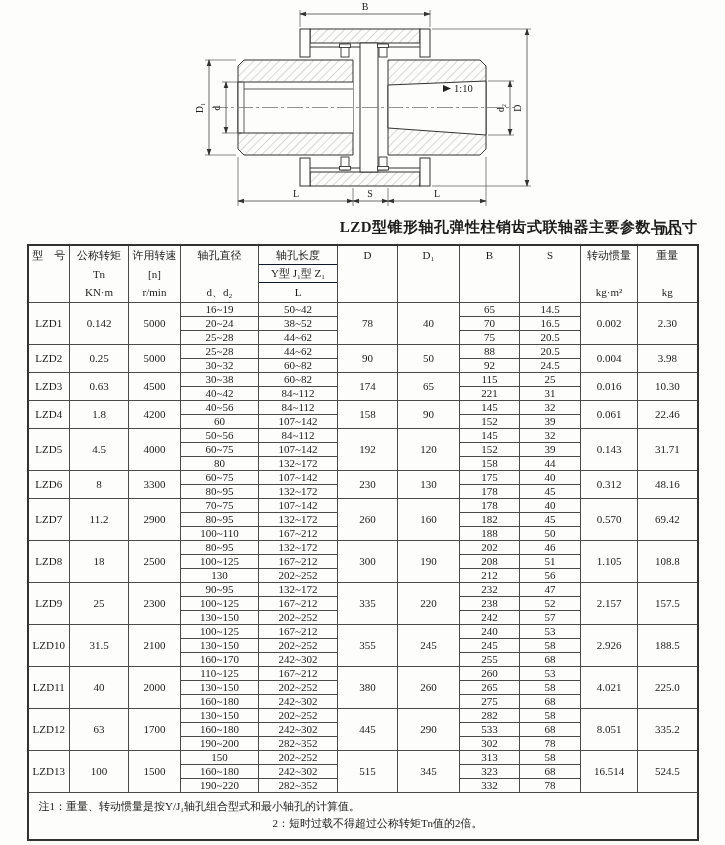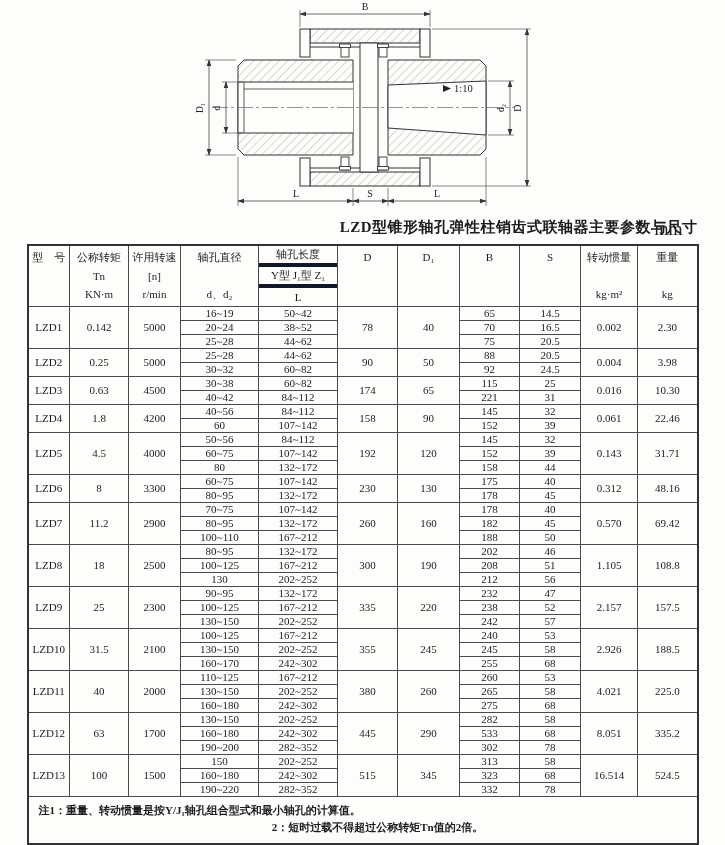--- a/index.html
+++ b/index.html
@@ -25,27 +25,26 @@
   }
   table.params th,table.params td{
     border:1px solid #4a4a4a;text-align:center;vertical-align:middle;
     padding:0;font-weight:normal;line-height:13px;
     overflow:hidden;white-space:nowrap;
   }
   thead th{height:56px;padding:0;}
   .hc{display:flex;flex-direction:column;justify-content:space-between;height:50px;padding:3px 0;}
   .hc-center{}
   .len-th{padding:0;}
-  .seg{height:17px;line-height:17px;border-bottom:4px solid #0f172a;}
+  .seg{height:17px;line-height:17px;border-bottom:1px solid #0f172a;}
   .seg.last{border-bottom:none;height:18px;line-height:18px;}
   tbody td{height:13px;}
   tfoot td.notes{
     text-align:left;padding:4px 6px 6px 10px;line-height:17px;height:36px;
     white-space:normal;
-    font-weight:bold;
   }
   tfoot .note2{margin-left:26px;text-align:center;}
 </style>
 </head>
 <body>
 
 <div class="drawing-wrap">
 <svg width="725" height="214" viewBox="0 0 725 214" xmlns="http://www.w3.org/2000/svg">
   <defs>
     <pattern id="hatch" width="6" height="6" patternUnits="userSpaceOnUse" patternTransform="rotate(45)">

